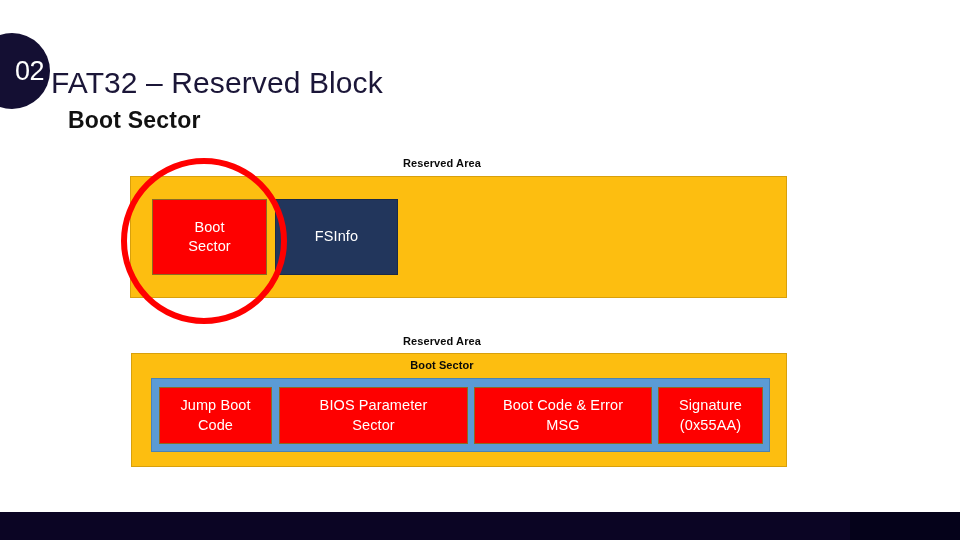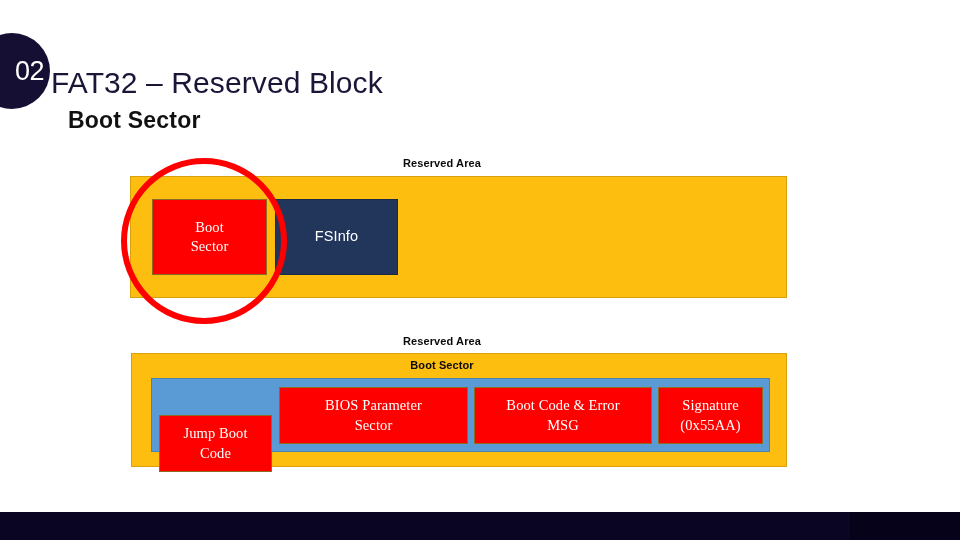--- a/index.html
+++ b/index.html
@@ -83,21 +83,21 @@
     box-sizing: border-box;
     display: flex;
     align-items: center;
     justify-content: center;
     text-align: center;
     color: #ffffff;
     font-size: 14.5px;
     line-height: 1.32;
     letter-spacing: 0.1px;
   }
-  .block-red    { background: #FE0000; border: 1px solid #8C6B23; font-family: Liberation Serif, serif; }
+  .block-red    { background: #FE0000; border: 1px solid #8C6B23; }
   .block-navy   { background: #22365C; border: 1px solid #1A2A49; }
   .block-green  { background: #70AD47; border: 1px solid #5A8F39; }
 
   
   #diagram-one { position: absolute; left: 0; top: 0; width: 960px; height: 540px; pointer-events: none; }
   #diagram-one > * { pointer-events: auto; }
 
   #reserved-area-caption-1 { left: 292px; top: 157px; width: 300px; }
   #reserved-bar-1 { left: 130px; top: 176px; width: 657px; height: 122px; }
   #block-boot-sector   { left: 152px; top: 199px; width: 115px; height: 76px; }
@@ -119,21 +119,21 @@
   #reserved-bar-2 { left: 131px; top: 353px; width: 656px; height: 114px; }
   #boot-sector-caption-2 { left: 292px; top: 359px; width: 300px; }
   #blue-frame {
     position: absolute;
     left: 151px; top: 378px;
     width: 619px; height: 74px;
     background: #5B9BD5;
     border: 1px solid #4A83B5;
     box-sizing: border-box;
   }
-  #block-jump-boot   { left: 159px; top: 387px; width: 113px; height: 57px; margin-top: 28px; }
+  #block-jump-boot   { left: 159px; top: 387px; width: 113px; height: 57px; }
   #block-bios-param  { left: 279px; top: 387px; width: 189px; height: 57px; align-items: center; }
   #block-boot-code   { left: 474px; top: 387px; width: 178px; height: 57px; }
   #block-signature   { left: 658px; top: 387px; width: 105px; height: 57px; }
 
   
   #footer-bar {
     position: absolute;
     left: 0; top: 512px;
     width: 960px; height: 28px;
     background: #0B0524;

